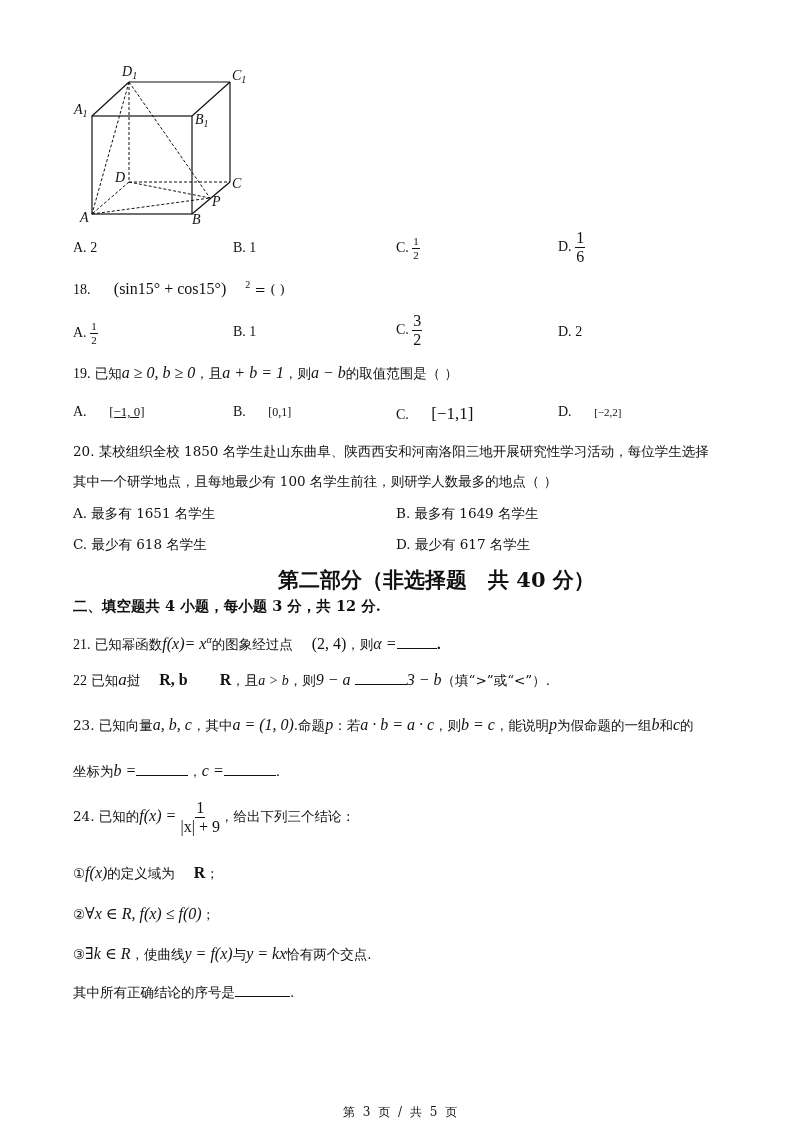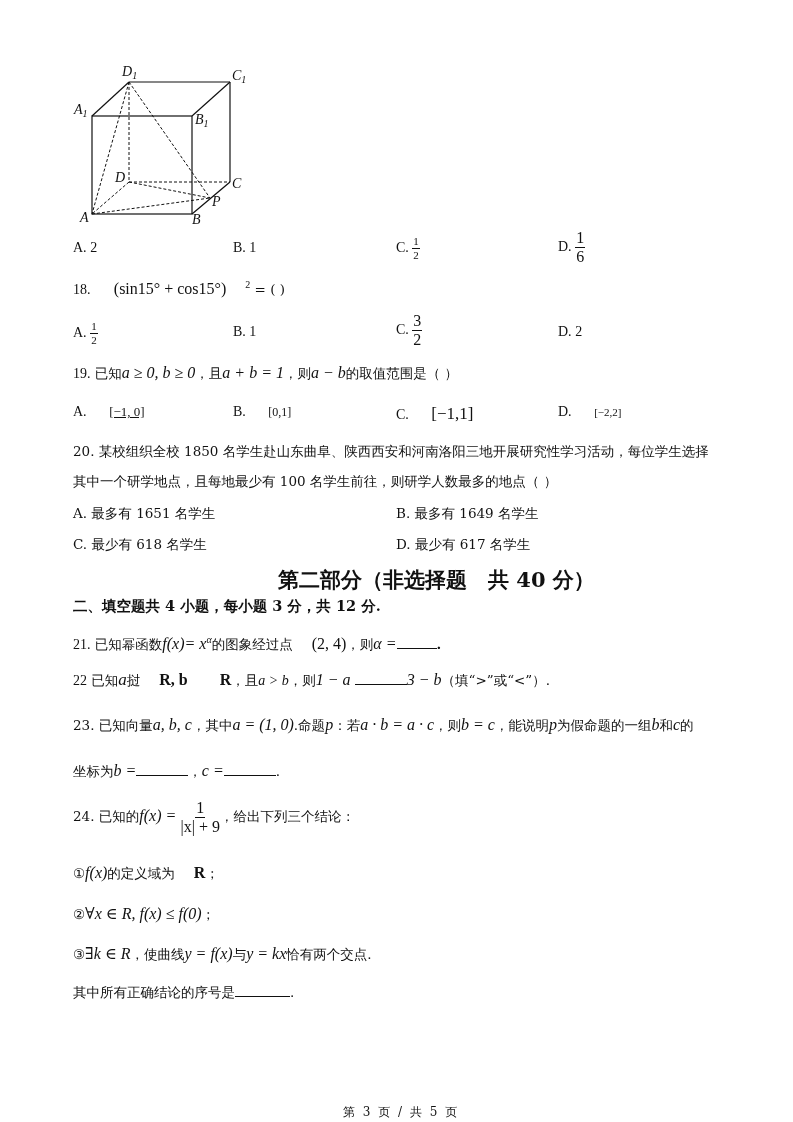--- a/index.html
+++ b/index.html
@@ -154,21 +154,21 @@
 <div class="abs sec-title" style="left:73px;top:597px;font-size:14.5px;">二、填空题共 4 小题，每小题 3 分，共 12 分.</div>
 
 <div class="abs t" style="left:73px;top:634px;">
   <span class="opt">21.</span>
   <span>已知幂函数</span><span class="m">f(x)= x</span><sup class="m" style="font-size:10px;">α</sup><span>的图象经过点</span><span class="mr">(2, 4)</span><span>，则</span><span class="m">α =</span><span class="blank" style="width:40px;"></span><span class="bold">.</span>
 </div>
 
 <div class="abs t" style="left:73px;top:670px;">
   <span class="opt">22</span>
   <span>已知</span><span class="m" style="font-size:17px;">a</span><span>挝</span><span class="mr bold">R, b</span>
-  &nbsp;&nbsp;<span class="mr bold">R</span><span>，且</span><span class="m" style="font-size:14px;">a &gt; b</span><span>，则</span><span class="m">1 − a</span>
+  &nbsp;&nbsp;<span class="mr bold">R</span><span>，且</span><span class="m" style="font-size:14px;">a &gt; b</span><span>，则</span><span class="m">9 − a</span>
   <span class="blank" style="width:52px;"></span><span class="m">3 − b</span><span>（填“&gt;”或“&lt;”）.</span>
 </div>
 
 <div class="abs t" style="left:73px;top:716px;">
   <span>23. 已知向量</span><span class="m">a, b, c</span><span>，其中</span><span class="m">a = (1, 0)</span><span>.命题</span><span class="m">p</span><span>：若</span><span class="m">a · b = a · c</span><span>，则</span><span class="m">b = c</span><span>，能说明</span><span class="m">p</span><span>为假命题的一组</span><span class="m">b</span><span>和</span><span class="m">c</span><span>的</span>
 </div>
 <div class="abs t" style="left:73px;top:762px;">
   <span>坐标为</span><span class="m">b =</span><span class="blank" style="width:52px;"></span><span>，</span><span class="m">c =</span><span class="blank" style="width:52px;"></span><span>.</span>
 </div>
 

